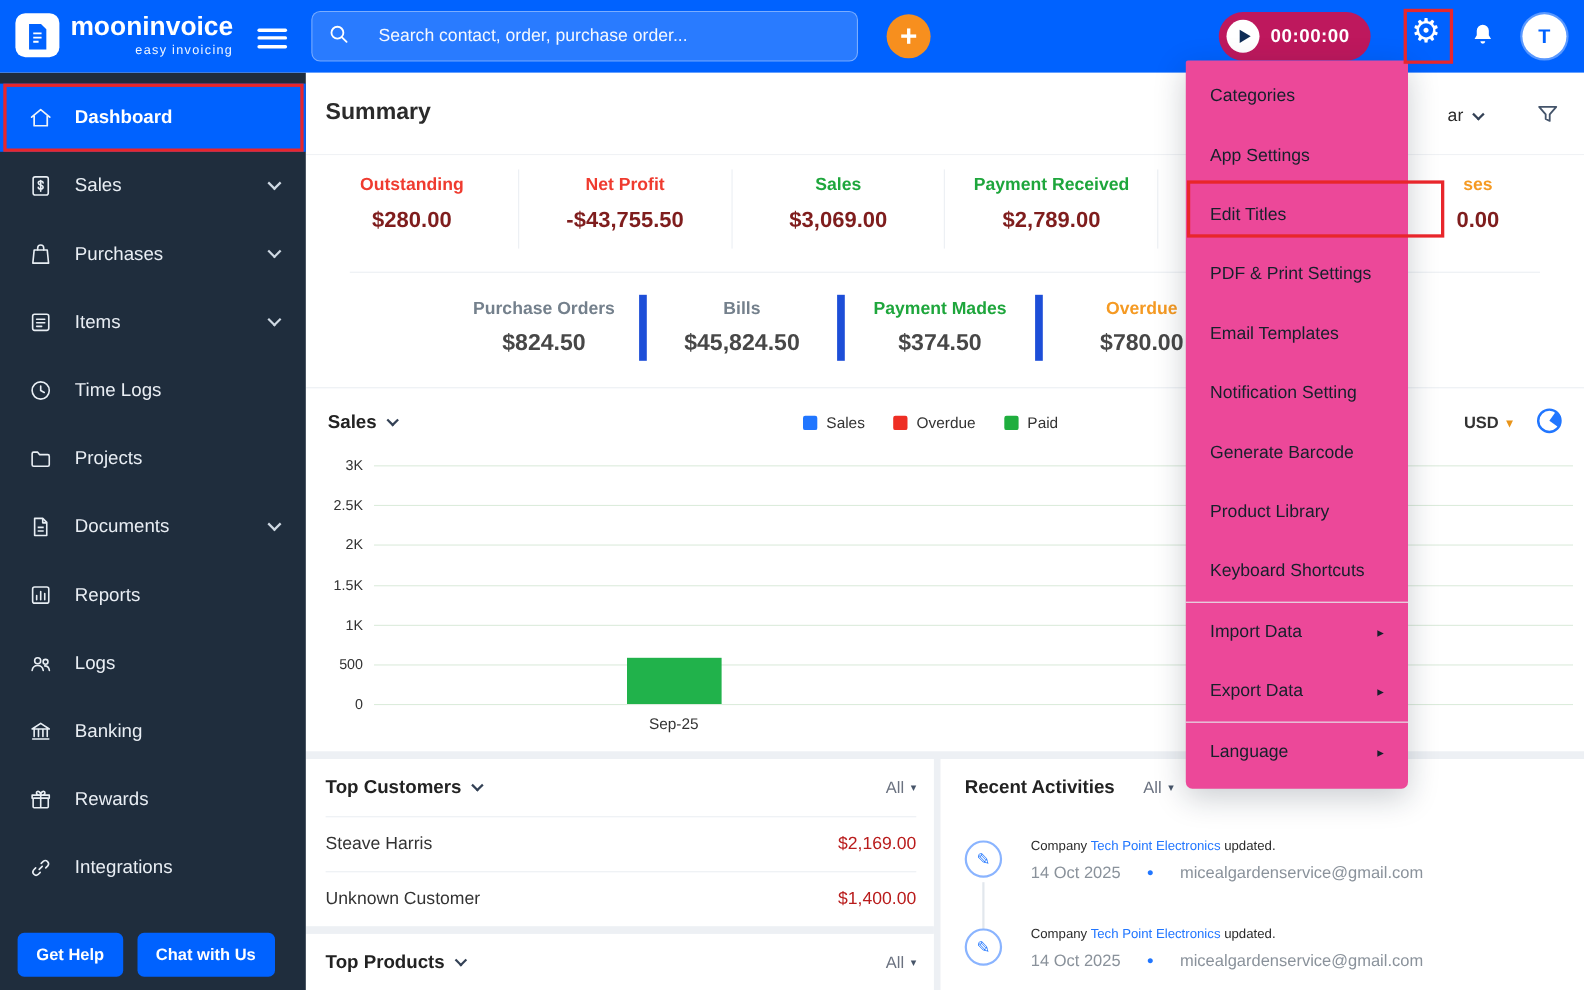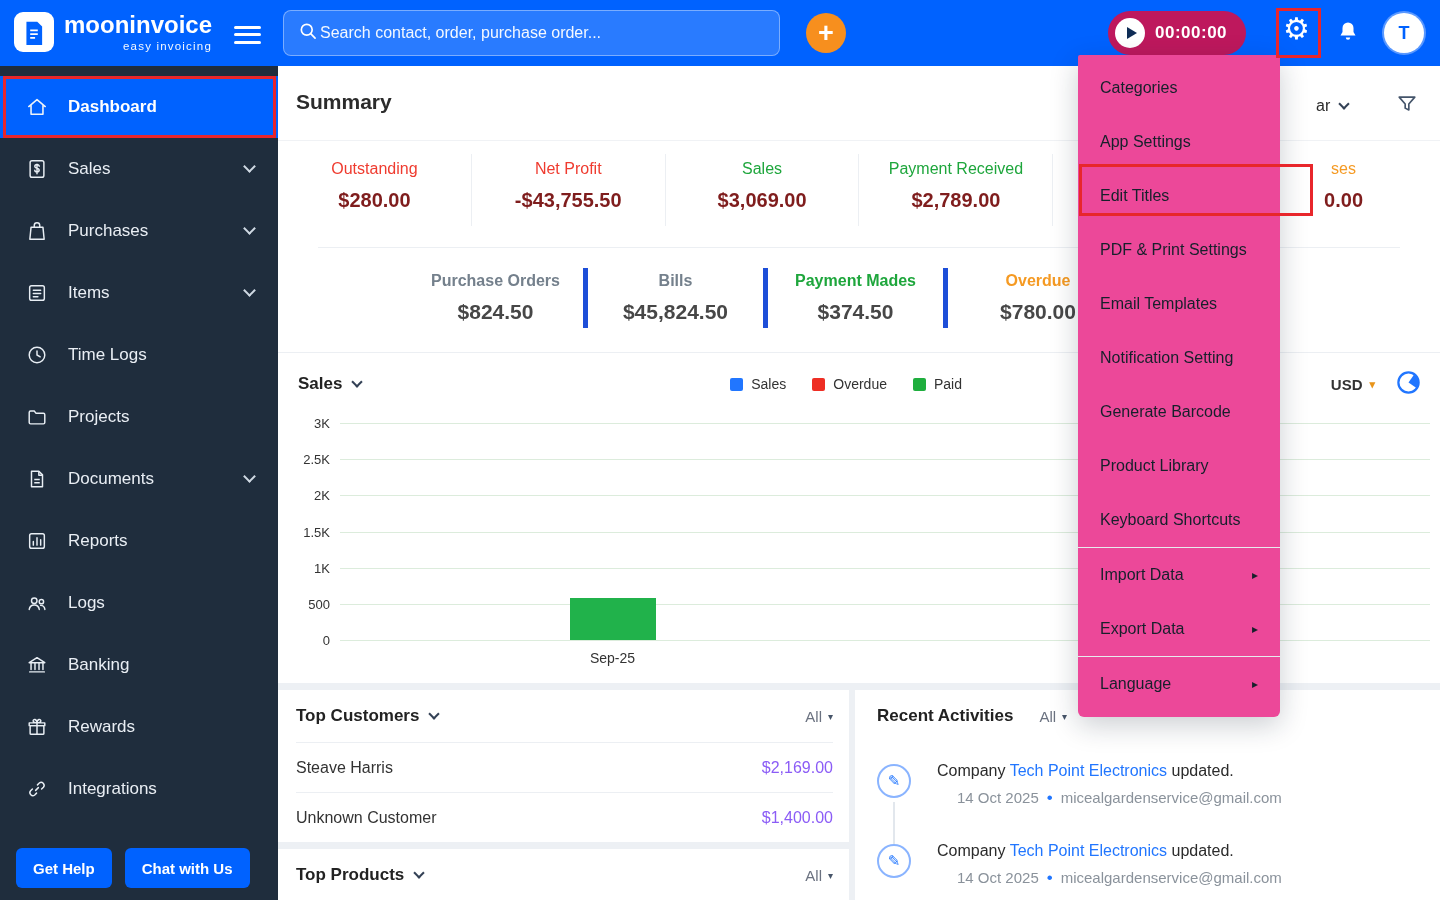--- a/index.html
+++ b/index.html
@@ -8,21 +8,21 @@
   .scene{position:relative;width:1440px;height:900px;overflow:hidden;background:#fff}
 
   
   .topbar{position:absolute;left:0;top:0;width:1440px;height:66px;background:#0062ff;z-index:30}
   .brand{position:absolute;left:14px;top:12px;display:flex;gap:10px;align-items:center;cursor:pointer}
   .brand-icon{width:40px;height:40px;background:#fff;border-radius:9px;display:flex;align-items:center;justify-content:center}
   .brand-name{font-size:24px;font-weight:bold;color:#fff;line-height:1}
   .brand-tag{display:block;font-size:11.5px;color:#fff;opacity:.95;letter-spacing:1.2px;text-align:right;margin-top:3px}
   .hamburger{position:absolute;left:234px;top:21px;background:none;border:none;cursor:pointer}
   .hamburger i{display:block;width:27px;height:3px;background:#fff;border-radius:2px;margin:4.5px 0}
-  .searchbar{position:absolute;left:283px;top:10px;width:497px;height:46px;background:rgba(255,255,255,.16);border:1px solid rgba(255,255,255,.38);border-radius:8px;display:flex;align-items:center;padding:0 14px;gap:2px}
+  .searchbar{position:absolute;left:283px;top:10px;width:497px;height:46px;background:rgba(255,255,255,.16);border:1px solid rgba(255,255,255,.38);border-radius:8px;display:flex;align-items:center;padding:0 14px;gap:26px}
   .searchbar input{flex:1;background:transparent;border:none;outline:none;color:#fff;font-size:16px;font-family:inherit}
   .searchbar input::placeholder{color:rgba(255,255,255,.95)}
   .addbtn{position:absolute;left:806px;top:13px;width:40px;height:40px;border-radius:50%;background:#f78f1e;border:none;color:#fff;font-size:27px;line-height:36px;font-weight:bold;cursor:pointer}
   .timer{position:absolute;left:1108px;top:11px;height:44px;min-width:138px;border-radius:22px;background:#be185d;border:none;display:flex;align-items:center;gap:10px;padding:0 16px 0 7px;cursor:pointer}
   .play{width:30px;height:30px;border-radius:50%;background:#fff;display:flex;align-items:center;justify-content:center}
   .tri{width:0;height:0;border-left:10px solid #0e2c55;border-top:6.5px solid transparent;border-bottom:6.5px solid transparent;margin-left:3px}
   .timer-text{color:#fff;font-size:17px;font-weight:bold;letter-spacing:.5px}
   .gearbtn{position:absolute;left:1283px;top:14px;background:none;border:none;color:#fff;font-size:30px;line-height:1;cursor:pointer}
   .bellbtn{position:absolute;left:1336px;top:20px;background:none;border:none;cursor:pointer}
   .avatar{position:absolute;left:1384px;top:13px;width:40px;height:40px;border-radius:50%;background:#fff;color:#0062ff;font-weight:bold;font-size:18px;display:flex;align-items:center;justify-content:center;cursor:pointer;box-shadow:0 0 0 2px rgba(255,255,255,.35)}
@@ -41,26 +41,26 @@
   .main{position:absolute;left:278px;top:66px;right:0;bottom:0;background:#fff}
   .sum-title{position:absolute;left:18px;top:24px;font-size:21px;font-weight:bold;color:#2b2b2b}
   .year-frag{position:absolute;left:1038px;top:31px;font-size:16px;color:#2b2b2b;display:flex;gap:10px;align-items:center;cursor:pointer}
   .chev-dark{width:8px;height:8px;border-right:2px solid #334155;border-bottom:2px solid #334155;transform:rotate(45deg);margin-top:-4px}
   .funnel{position:absolute;right:22px;top:27px;background:none;border:none;cursor:pointer}
   .header-line{position:absolute;left:0;right:0;top:74px;border-top:1px solid #f0f2f5}
 
   .stats1{position:absolute;left:0;top:88px;width:100%;display:flex}
   .stat{flex:1;text-align:center;padding:6px 0 14px;border-right:1px solid #eceff3}
   .stat:last-child{border-right:none}
-  .stat .lbl{font-size:16px;font-weight:400;margin-bottom:11px}
+  .stat .lbl{font-size:16px;font-weight:700;margin-bottom:11px}
   .stat .val{font-size:20px;font-weight:bold;color:#7f1d1d}
   .lbl-red{color:#ef3b2f}.lbl-green{color:#1ea63c}.lbl-orange{color:#f59a23}.lbl-gray{color:#74808c}
   .row-divider{position:absolute;left:40px;right:40px;top:181px;border-top:1px solid #eceff3}
   .stats2{position:absolute;left:130px;top:202px;display:flex}
-  .stat2{width:180px;text-align:center;padding:4px 0;border-right:5px solid #1d4ed8}
+  .stat2{width:180px;text-align:center;padding:4px 0;border-right:7px solid #1d4ed8}
   .stat2:last-child{border-right:none}
   .stat2 .lbl{font-size:16px;font-weight:600;margin-bottom:10px}
   .stat2 .val{font-size:21px;font-weight:bold;color:#474747}
 
   
   .chart-sec{position:absolute;left:0;right:0;top:286px;height:331px;border-top:1px solid #eceff3}
   .chart-head{display:flex;align-items:center;padding:16px 18px 0 20px}
   .chart-title{font-size:17px;font-weight:bold;color:#222;display:flex;align-items:center;gap:11px;cursor:pointer}
   .legend{flex:1;display:flex;justify-content:center;gap:26px}
   .leg{display:flex;align-items:center;gap:8px;font-size:14px;color:#333}
@@ -76,29 +76,29 @@
   .xlab{position:absolute;top:227px;left:25%;transform:translateX(-50%);font-size:14px;color:#333}
 
   
   .bottom{position:absolute;left:0;right:0;top:617px;bottom:0;border-top:7px solid #edf0f4;display:flex}
   .panel-left{width:577px;border-right:6px solid #edf0f4;padding:0 16px 0 18px;display:flex;flex-direction:column}
   .sec-head{height:52px;display:flex;align-items:center;flex:none}
   .sec-title{font-size:17px;font-weight:bold;color:#222;display:flex;align-items:center;gap:11px;cursor:pointer}
   .all-filter{margin-left:auto;font-size:15px;color:#6b7280;display:flex;align-items:center;gap:6px;cursor:pointer}
   .caret-gray{font-size:10px;color:#475569}
   .cust-row{height:50px;display:flex;align-items:center;border-top:1px solid #eceff3;font-size:16px;color:#333;cursor:pointer;flex:none}
-  .cust-row .amt{margin-left:auto;color:#8b5cf6}
+  .cust-row .amt{margin-left:auto;color:#b91c1c}
   .band{height:7px;background:#edf0f4;margin:0 -16px 0 -18px;flex:none}
   .panel-right{flex:1;padding-left:22px;position:relative}
   .ra-head{height:52px;display:flex;align-items:center;gap:26px}
   .activity{position:absolute;left:22px;right:10px}
   .act-icon{position:absolute;left:0;top:2px;width:34px;height:34px;border-radius:50%;border:2px solid #8ab4ff;background:#fff;color:#2176ff;display:flex;align-items:center;justify-content:center;font-size:15px;cursor:pointer;z-index:2}
-  .act-line1{margin-left:60px;font-size:16px;color:#2b2b2b}
+  .act-line1{margin-left:60px;font-size:12px;color:#2b2b2b}
   .act-link{color:#2176ff;cursor:pointer}
-  .act-line2{margin-left:80px;margin-top:9px;font-size:15px;color:#8a929b;display:flex;align-items:center;gap:8px}
+  .act-line2{margin-left:60px;margin-top:9px;font-size:15px;color:#8a929b;display:flex;align-items:center;gap:24px}
   .dot{color:#2176ff;font-size:17px;line-height:1}
   .tl-line{position:absolute;left:38px;top:112px;height:62px;width:2px;background:#e2e7ed;z-index:1}
 
   
   .menu{position:absolute;left:1078px;top:55px;width:202px;background:#ec4899;z-index:50;box-shadow:0 8px 28px rgba(20,30,50,.22);border-radius:2px 2px 6px 6px;padding:6px 0}
   .menu-item{height:54px;display:flex;align-items:center;padding:0 22px;font-size:16px;color:#16202b;cursor:pointer}
   .arrow{margin-left:auto;font-size:12px;color:#16202b}
   .menu-divider{height:1px;background:#e7eaee}
 
   

